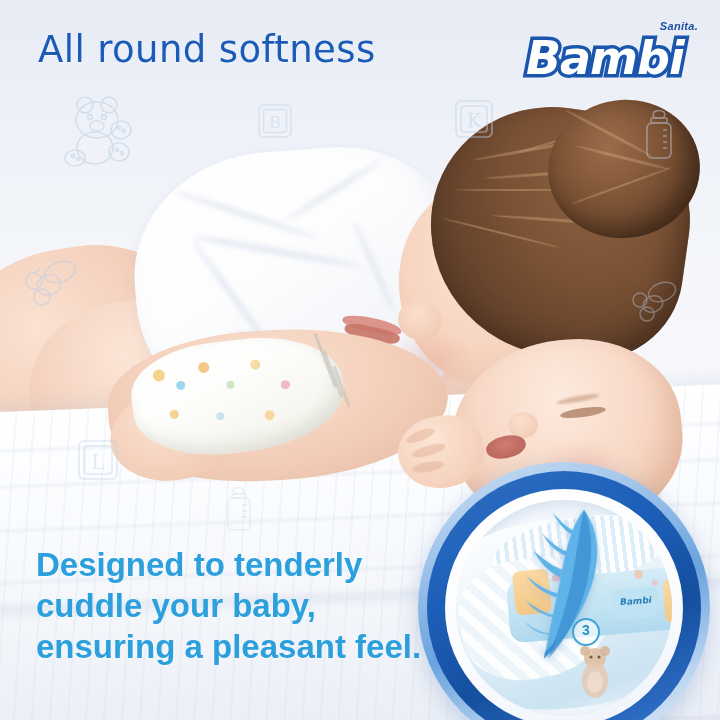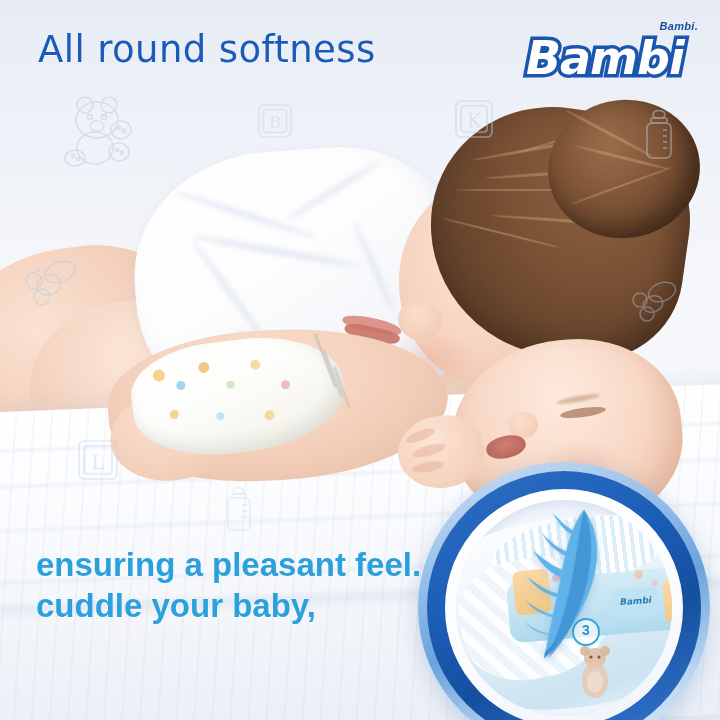--- a/index.html
+++ b/index.html
@@ -365,26 +365,27 @@
     </svg>
   </div>
 
   <div class="headline">All round softness</div>
 
   <div class="logo">
     <svg width="180" height="62" viewBox="0 0 180 62" style="position:absolute;left:0;top:4px;">
       <text x="4" y="48" font-family="DejaVu Sans, sans-serif" font-size="46" font-weight="bold" font-style="italic" letter-spacing="-1" fill="#ffffff" stroke="#1a56ad" stroke-width="7" paint-order="stroke">Bambi</text>
       <text x="4" y="48" font-family="DejaVu Sans, sans-serif" font-size="46" font-weight="bold" font-style="italic" letter-spacing="-1" fill="#ffffff" stroke="#1a56ad" stroke-width="2.4" paint-order="stroke">Bambi</text>
     </svg>
-    <div class="sanita">Bambi.</div>
+    <div class="sanita">Sanita.</div>
   </div>
 
   <div class="tagline">
+    <div>Designed to tenderly</div>
+    <div>cuddle your baby,</div>
     <div>ensuring a pleasant feel.</div>
-    <div>cuddle your baby,</div>
   </div>
 
   <div class="prod">
     <div class="ring-outer"></div>
     <div class="ring-blue"></div>
     <div class="ring-white"></div>
 
     <div class="ring-hole">
       <div class="pd-body"></div>
       <div class="pd-frill"></div>

